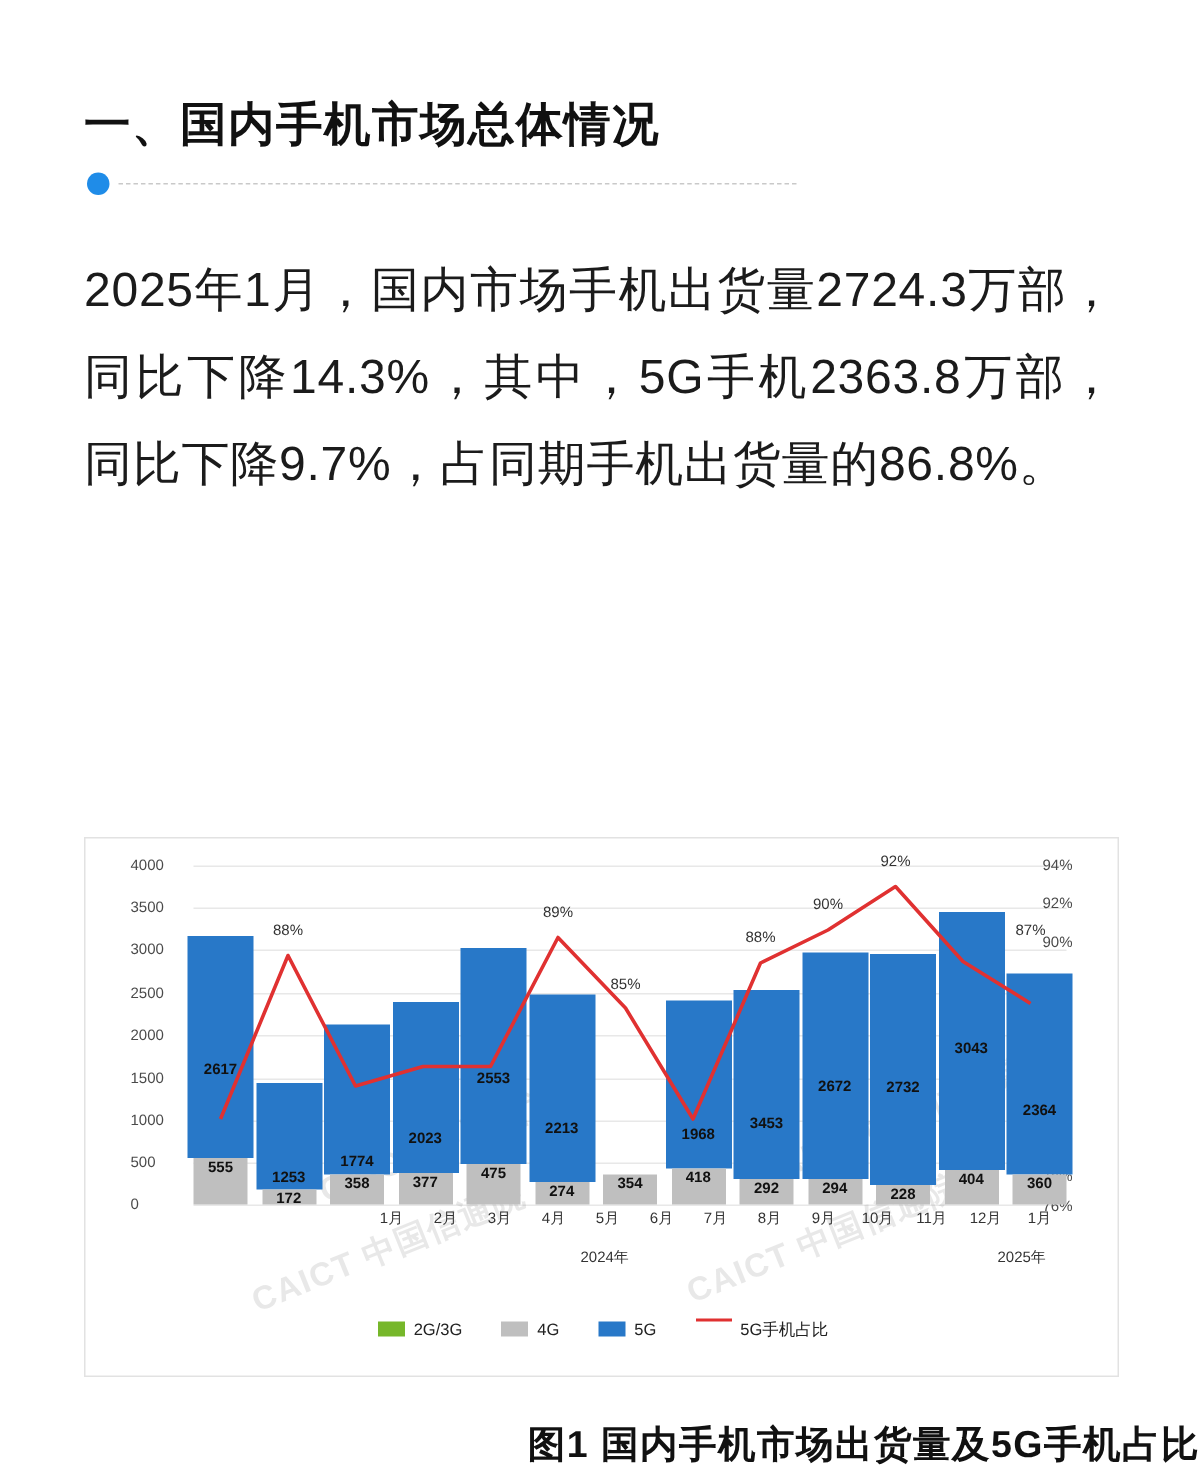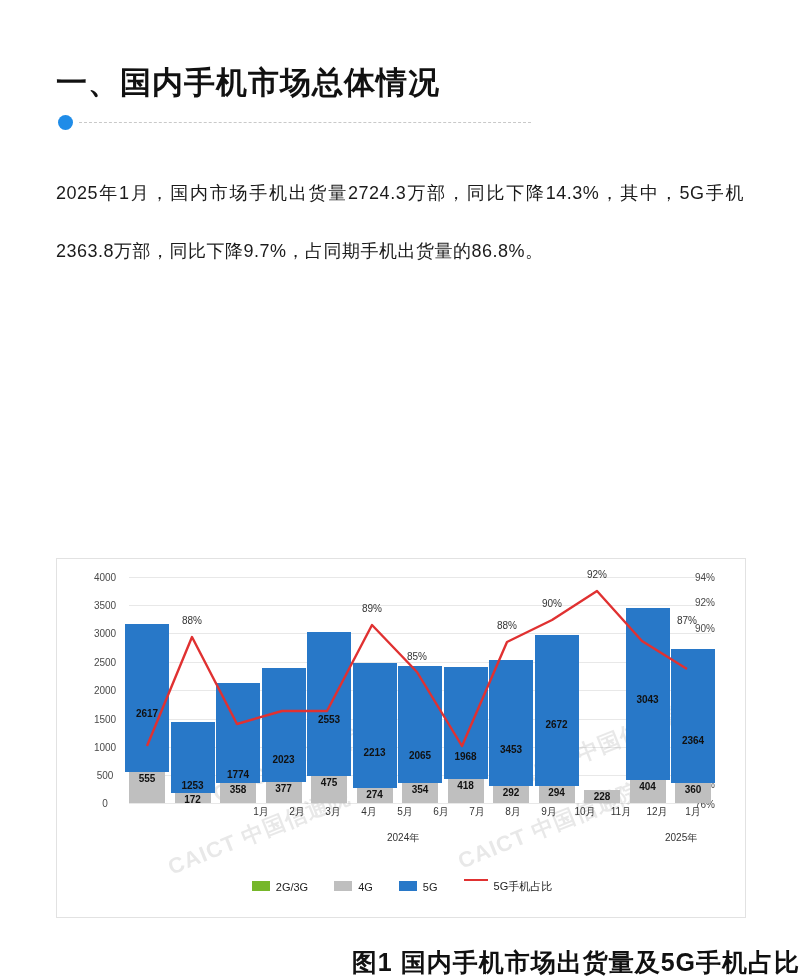--- a/index.html
+++ b/index.html
@@ -53,21 +53,21 @@
   .rule-line {
     flex: 0 0 auto;
     width: 452px;
     border-top: 1px dashed #c9c9c9;
     margin-left: 6px;
   }
 
   
   .body-text {
     margin-top: 34px;
-    font-size: 18px;
+    font-size: 32px;
     line-height: 58px;
     color: #1b1b1b;
     text-align: justify;
     text-align-last: left;
     letter-spacing: 0.5px;
     width: 688px;
   }
 
   
   .chart-card {
@@ -101,21 +101,21 @@
   .wm2 { left: 440px; top: 175px; }
   .wm3 { left: 105px; top: 258px; }
   .wm4 { left: 395px; top: 252px; }
 
   
   .ax-left, .ax-right {
     position: absolute;
     font-size: 10px;
     color: #4a4a4a;
   }
-  .ax-left { left: 30px; width: 36px; text-align: center; }
+  .ax-left { left: 30px; width: 36px; text-align: left; }
   .ax-right { right: 18px; width: 34px; text-align: left; }
 
   .gridline {
     position: absolute;
     left: 72px;
     width: 582px;
     border-top: 1px solid #e8e8e8;
   }
 
   .bars {
@@ -320,23 +320,20 @@
         </div>
         <div class="bar-col">
           <div class="seg5g" style="height:125px">
             <span class="lbl5g" style="top:84px">2213</span>
           </div>
           <div class="seg4g" style="height:15px">
             <span class="lbl4g">274</span>
           </div>
         </div>
         <div class="bar-col">
-          <div class="seg5g" style="height:117px">
-            <span class="lbl5g" style="top:84px">2065</span>
-          </div>
           <div class="seg4g" style="height:20px">
             <span class="lbl4g">354</span>
           </div>
         </div>
         <div class="bar-col">
           <div class="seg5g" style="height:112px">
             <span class="lbl5g" style="top:84px">1968</span>
           </div>
           <div class="seg4g" style="height:24px">
             <span class="lbl4g">418</span>
@@ -352,20 +349,23 @@
         </div>
         <div class="bar-col">
           <div class="seg5g" style="height:151px">
             <span class="lbl5g" style="top:84px">2672</span>
           </div>
           <div class="seg4g" style="height:17px">
             <span class="lbl4g">294</span>
           </div>
         </div>
         <div class="bar-col">
+          <div class="seg5g" style="height:154px">
+            <span class="lbl5g" style="top:84px">2732</span>
+          </div>
           <div class="seg4g" style="height:13px">
             <span class="lbl4g">228</span>
           </div>
         </div>
         <div class="bar-col">
           <div class="seg5g" style="height:172px">
             <span class="lbl5g" style="top:86px">3043</span>
           </div>
           <div class="seg4g" style="height:23px">
             <span class="lbl4g">404</span>

